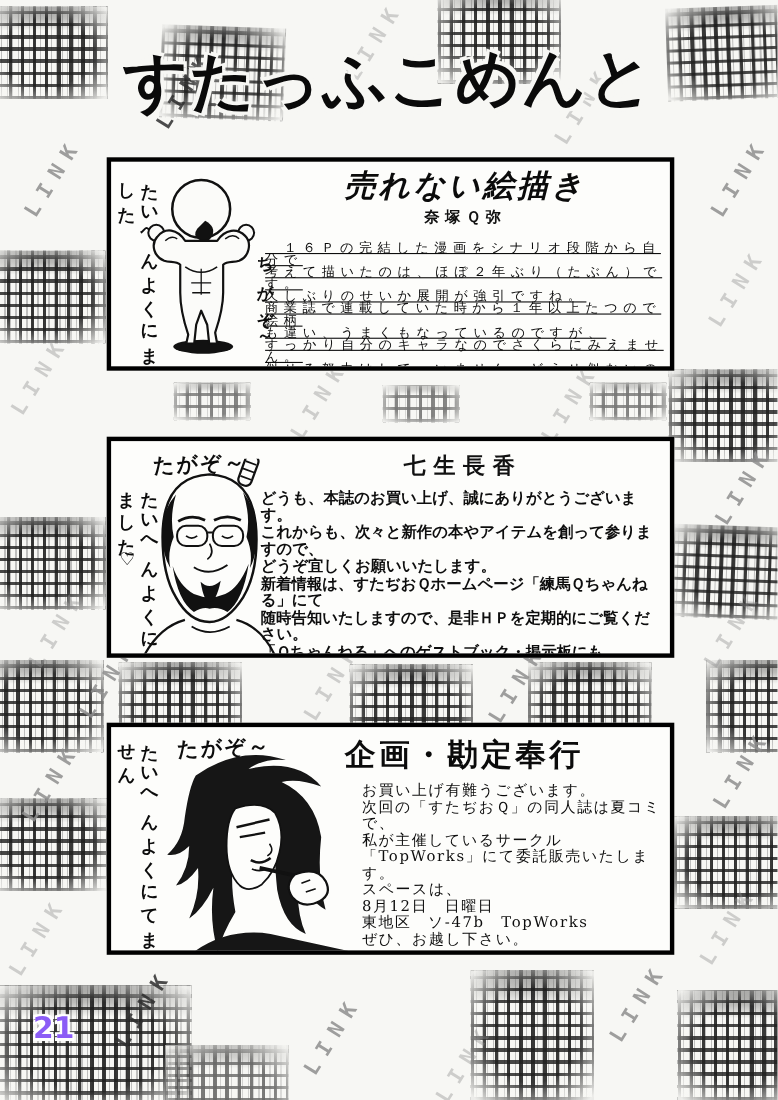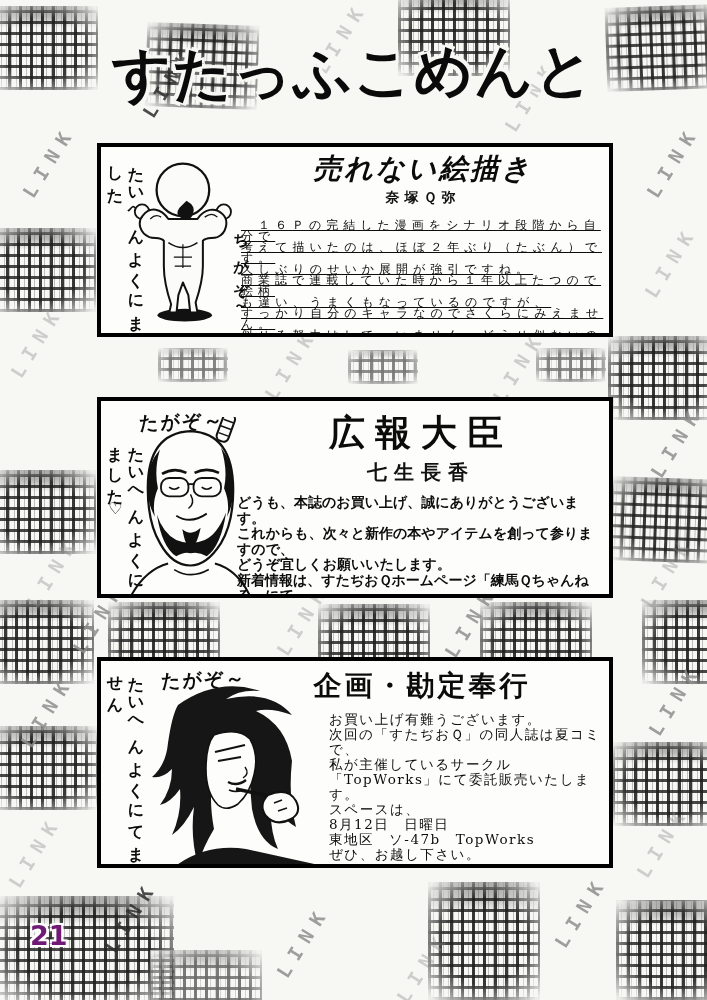--- a/index.html
+++ b/index.html
@@ -65,21 +65,21 @@
   .body-text{white-space:pre-line;text-align:left;color:#0d0d0d;margin:0;}
   #panel-1 .body-text{margin-top:13px;font-family:"DejaVu Serif",serif;
      font-size:12px;line-height:11px;letter-spacing:5px;text-decoration:underline;}
   #panel-2 .body-text{margin-top:9px;font-family:"DejaVu Sans",sans-serif;
      font-weight:600;font-size:14px;line-height:15.5px;letter-spacing:0;}
   #panel-3 .body-text{margin-top:7px;padding-left:88px;font-family:"DejaVu Serif",serif;
      font-size:13.5px;line-height:15px;letter-spacing:1.5px;}
 
   
   #page-number{position:absolute;left:30px;top:920px;font-size:27px;font-weight:800;
-    color:#701a75;
+    color:#8b5cf6;
     text-shadow:-2px -2px 0 #fff,2px -2px 0 #fff,-2px 2px 0 #fff,2px 2px 0 #fff,
                 0 0 5px #fff;text-align:center;}
   svg{display:block;}
 </style>
 </head>
 <body>
 
 <div id="page">
 
   <div class="plaid" style="left:-14px;top:6px"></div>
@@ -181,21 +181,20 @@
       <path d="M60 66 h5" stroke="#111" stroke-width="1.8"></path>
       <path d="M41 69 q5 4 10 0 M73 69 q5 4 10 0" fill="none" stroke="#111" stroke-width="1.6"></path>
       <path d="M62 76 q5 9 -2 14" fill="none" stroke="#111" stroke-width="1.4"></path>
       <path d="M48 97 Q62 106 78 95" fill="none" stroke="#111" stroke-width="1.8"></path>
       <path d="M29 96 Q34 128 48 137 Q56 132 62 134 Q70 132 78 137 Q92 127 97 94 Q88 116 76 121 Q62 127 48 121 Q35 114 29 96 Z" fill="#111"></path>
       <path d="M54 110 Q62 118 72 109 Q68 128 62 128 Q57 128 54 110 Z" fill="#111"></path>
       <path d="M4 175 Q18 150 40 144 M120 175 Q108 150 86 144" fill="none" stroke="#111" stroke-width="2"></path>
       <path d="M46 150 q16 10 34 0" fill="none" stroke="#111" stroke-width="1.6"></path>
     </svg>
     <div class="content">
-      <h2 class="role-title">広報大臣</h2>
       <h3 class="author">七生長香</h3>
       <p class="body-text">どうも、本誌のお買い上げ、誠にありがとうございます。
 これからも、次々と新作の本やアイテムを創って参りますので、
 どうぞ宜しくお願いいたします。
 新着情報は、すたぢおＱホームページ「練馬Ｑちゃんねる」にて
 随時告知いたしますので、是非ＨＰを定期的にご覧ください。
 「Ｑちゃんねる」へのゲストブック・掲示板にも
 どしどし書き込みしてくださいね。
 お待ちしています。</p>
     </div>

